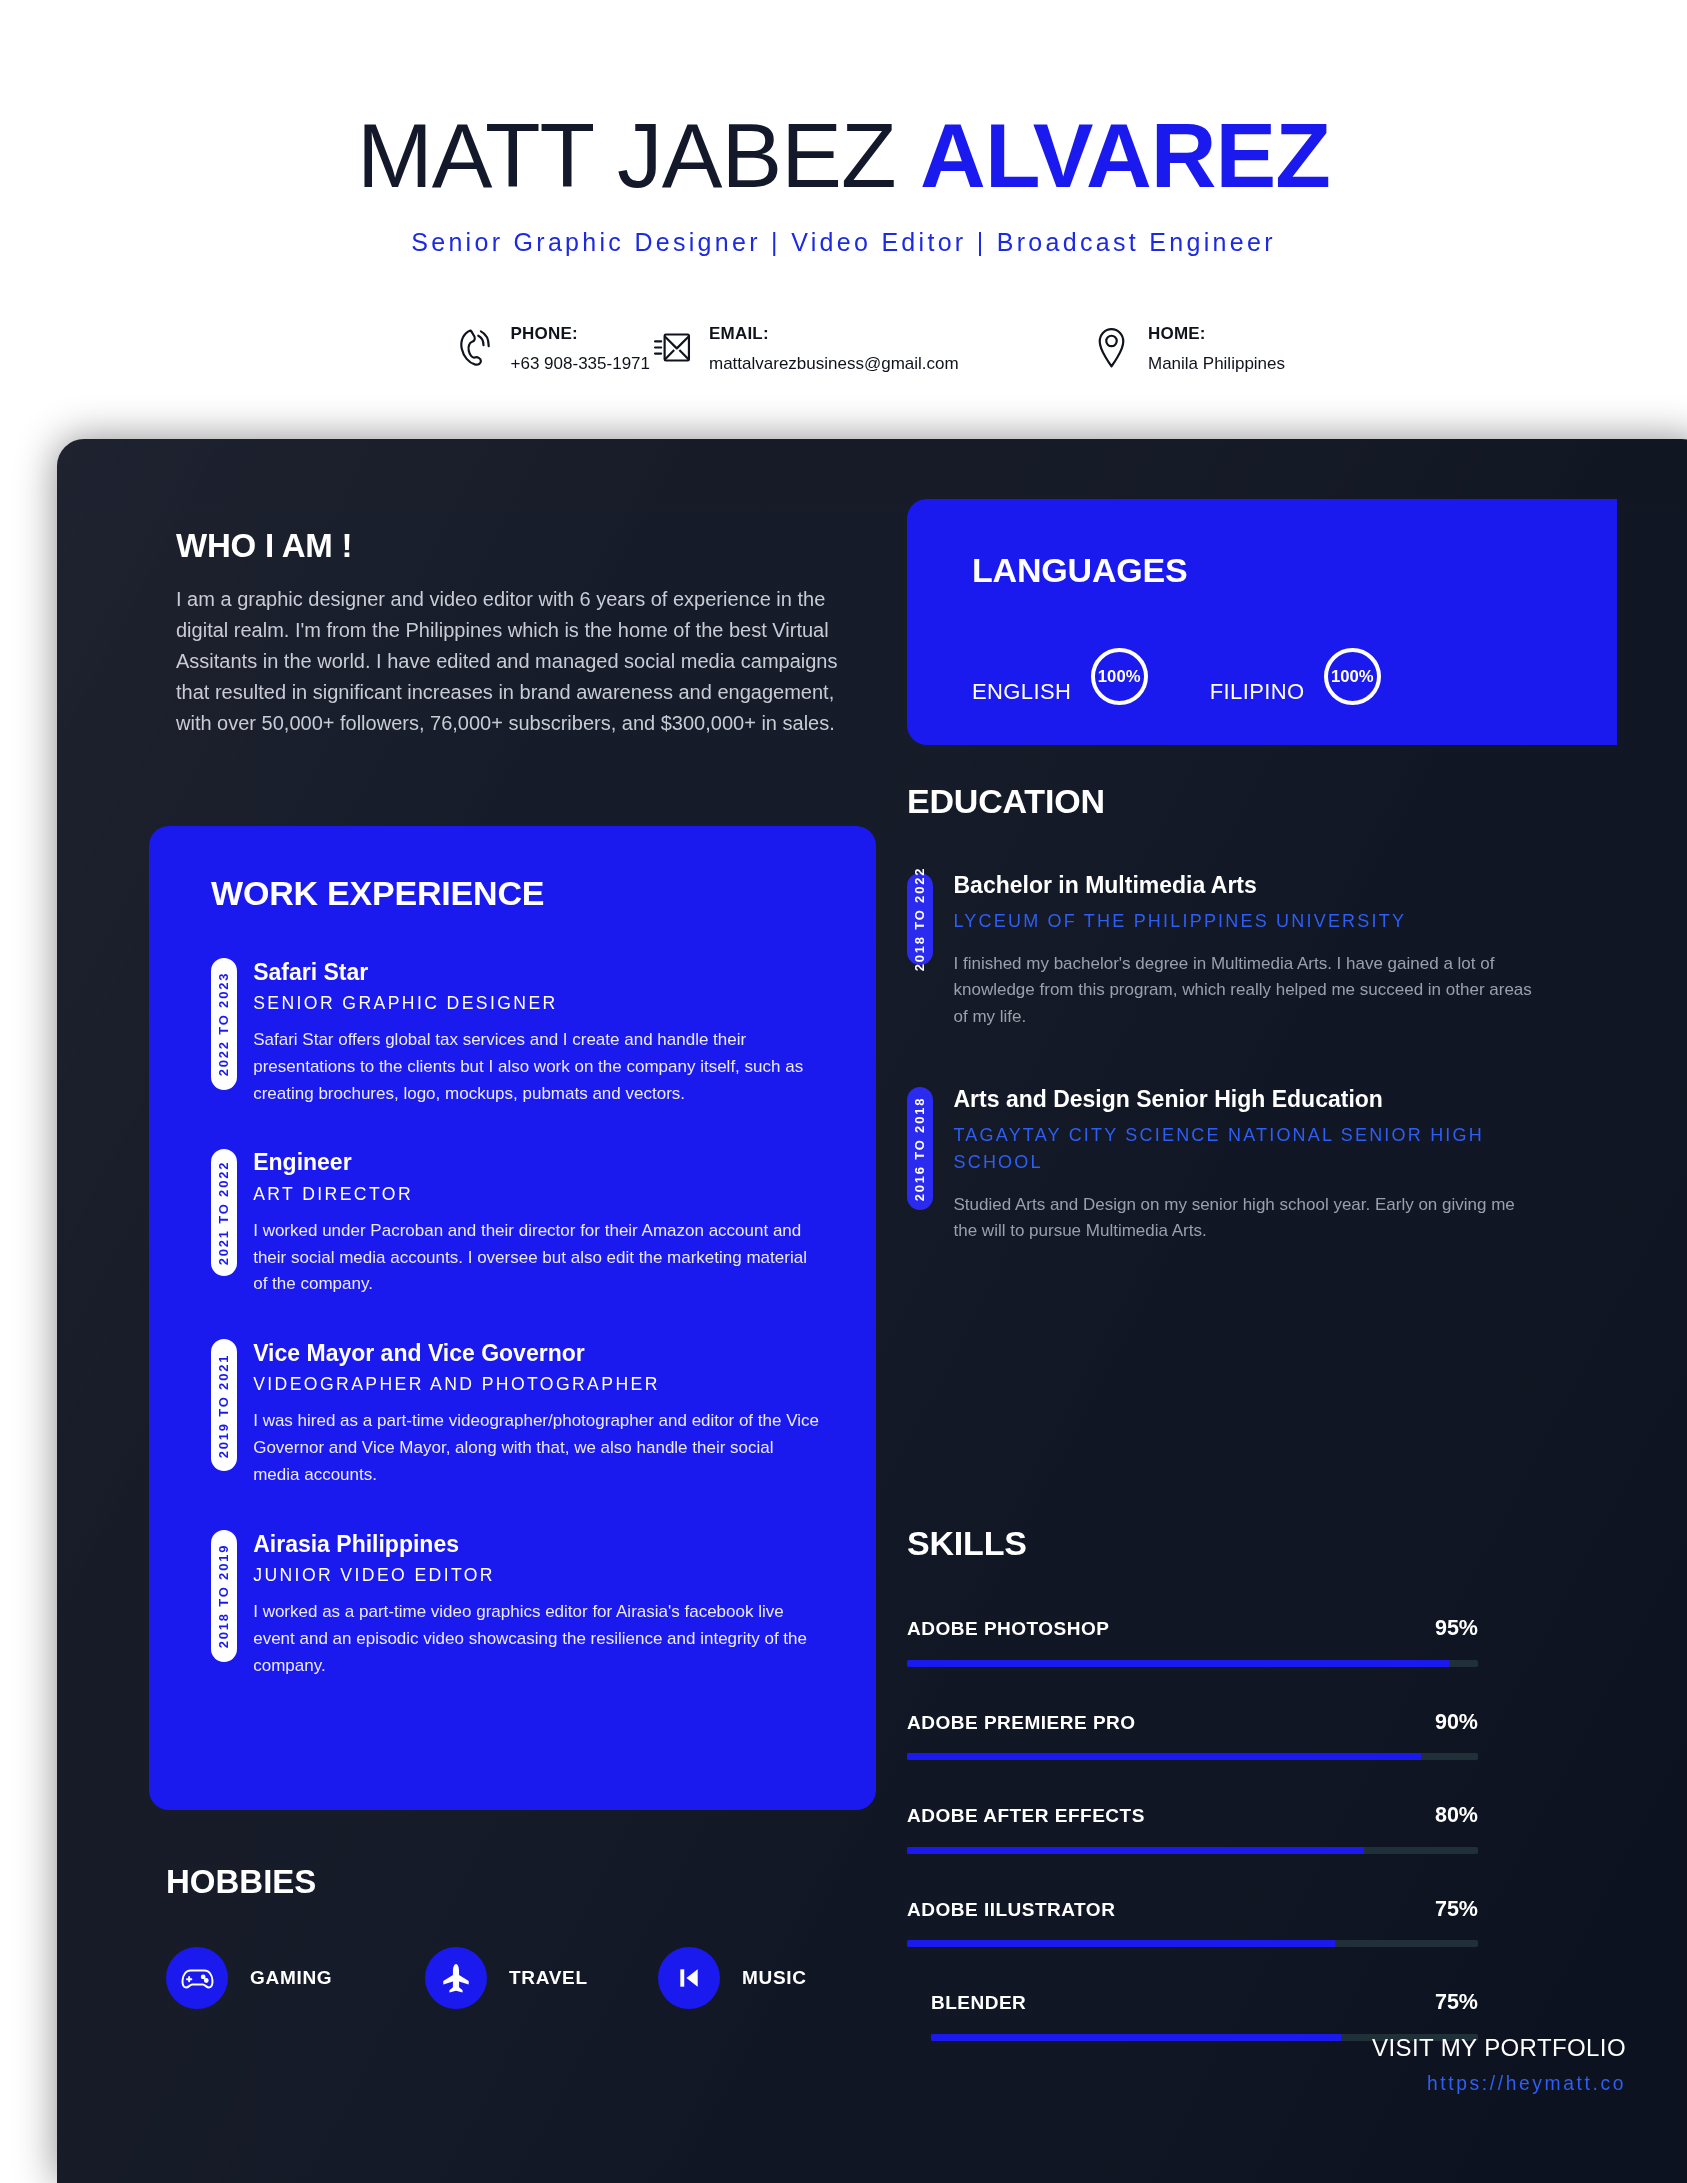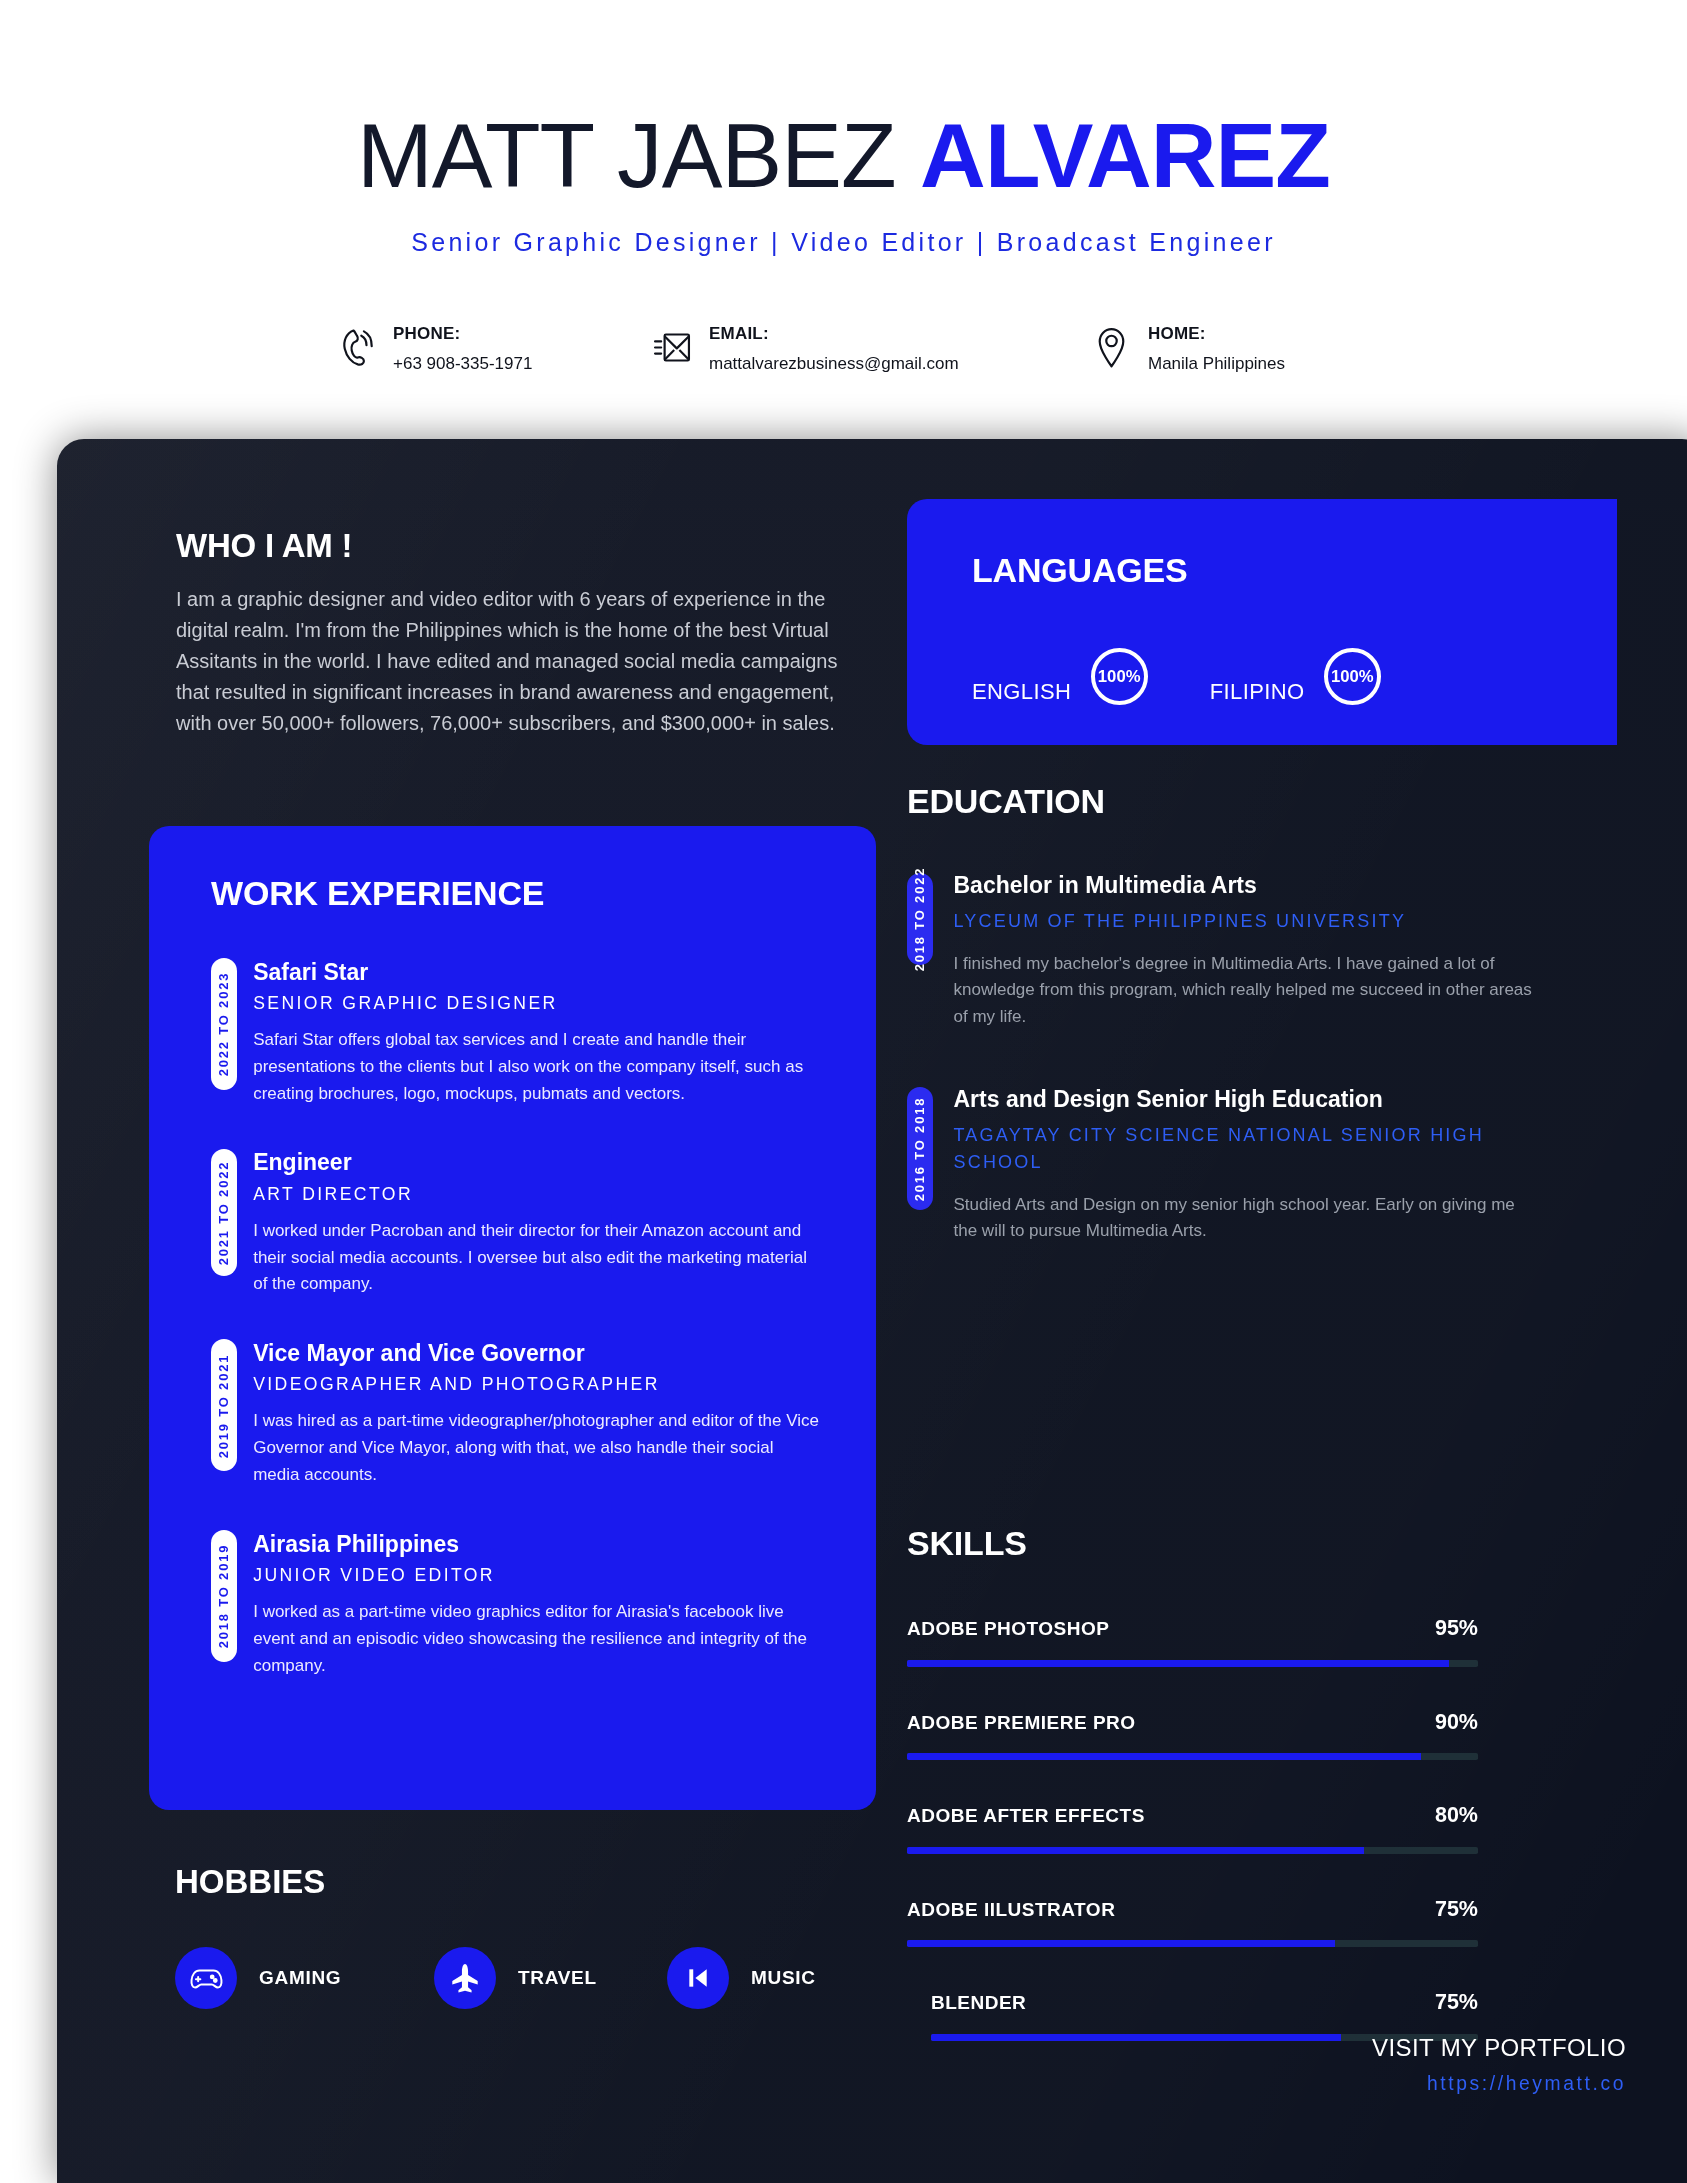--- a/index.html
+++ b/index.html
@@ -26,21 +26,21 @@
     position:absolute; left:0; top:228px; width:1687px;
     text-align:center; color:#1c2ae0;
     font-size:25px; letter-spacing:3.3px; font-weight:500;
   }
 
   #contacts{
     position:absolute; left:334px; top:323px;
     width:1055px; display:flex; gap:0;
   }
   .contact{ display:flex; align-items:flex-start; gap:15px; }
-  .contact.c1{ width:316px; }
+  .contact.c1{ width:316px;justify-content:flex-end; }
   .contact.c2{ width:439px; }
   .contact.c3{ width:299px; }
   .c-ico{ width:44px; height:48px; flex:0 0 44px; display:flex; align-items:center; justify-content:center; }
   .c-ico svg{ display:block; }
   .c-txt{ padding-top:1.8px; }
   .c-label{ font-size:17px; font-weight:700; color:#10131c; letter-spacing:0.2px; line-height:1.1; }
   .c-value{ font-size:17px; font-weight:400; color:#10131c; margin-top:11.4px; line-height:1.1; }
 
   
   #card{
@@ -91,21 +91,21 @@
   .job.j1 .yr-chip{ height:132px; }
   .job.j2 .yr-chip{ height:127px; }
   .job.j3 .yr-chip{ height:132px; }
   .job.j4 .yr-chip{ height:132px; }
   .job-body{ flex:1; padding-top:1.8px; }
   .job-co{ color:#ffffff; font-size:23px; font-weight:700; line-height:1.1; }
   .job-role{ color:#ffffff; font-size:17.6px; font-weight:500; letter-spacing:2.4px; margin-top:8px; }
   .job-desc{ color:#eceaff; font-size:17px; line-height:1.58; margin-top:13px; }
 
   
-  #hobbies{ position:absolute; left:118px; top:1424px; width:703px; }
+  #hobbies{ position:absolute; left:109px; top:1424px; width:703px; }
   #hobbies-title{ color:#ffffff; font-size:33px; font-weight:700; }
   #hobby-row{ display:flex; align-items:center; margin-top:46px;justify-content:flex-end; }
   .hobby{ display:flex; align-items:center; }
   .hobby.h1{ width:259px; }
   .hobby.h2{ width:233px; }
   .hobby.h3{ width:211px; }
   .hb-circle{
     width:62px; height:62px; border-radius:50%;
     background:#1a1aee; display:flex; align-items:center; justify-content:center;
     flex:0 0 62px;

